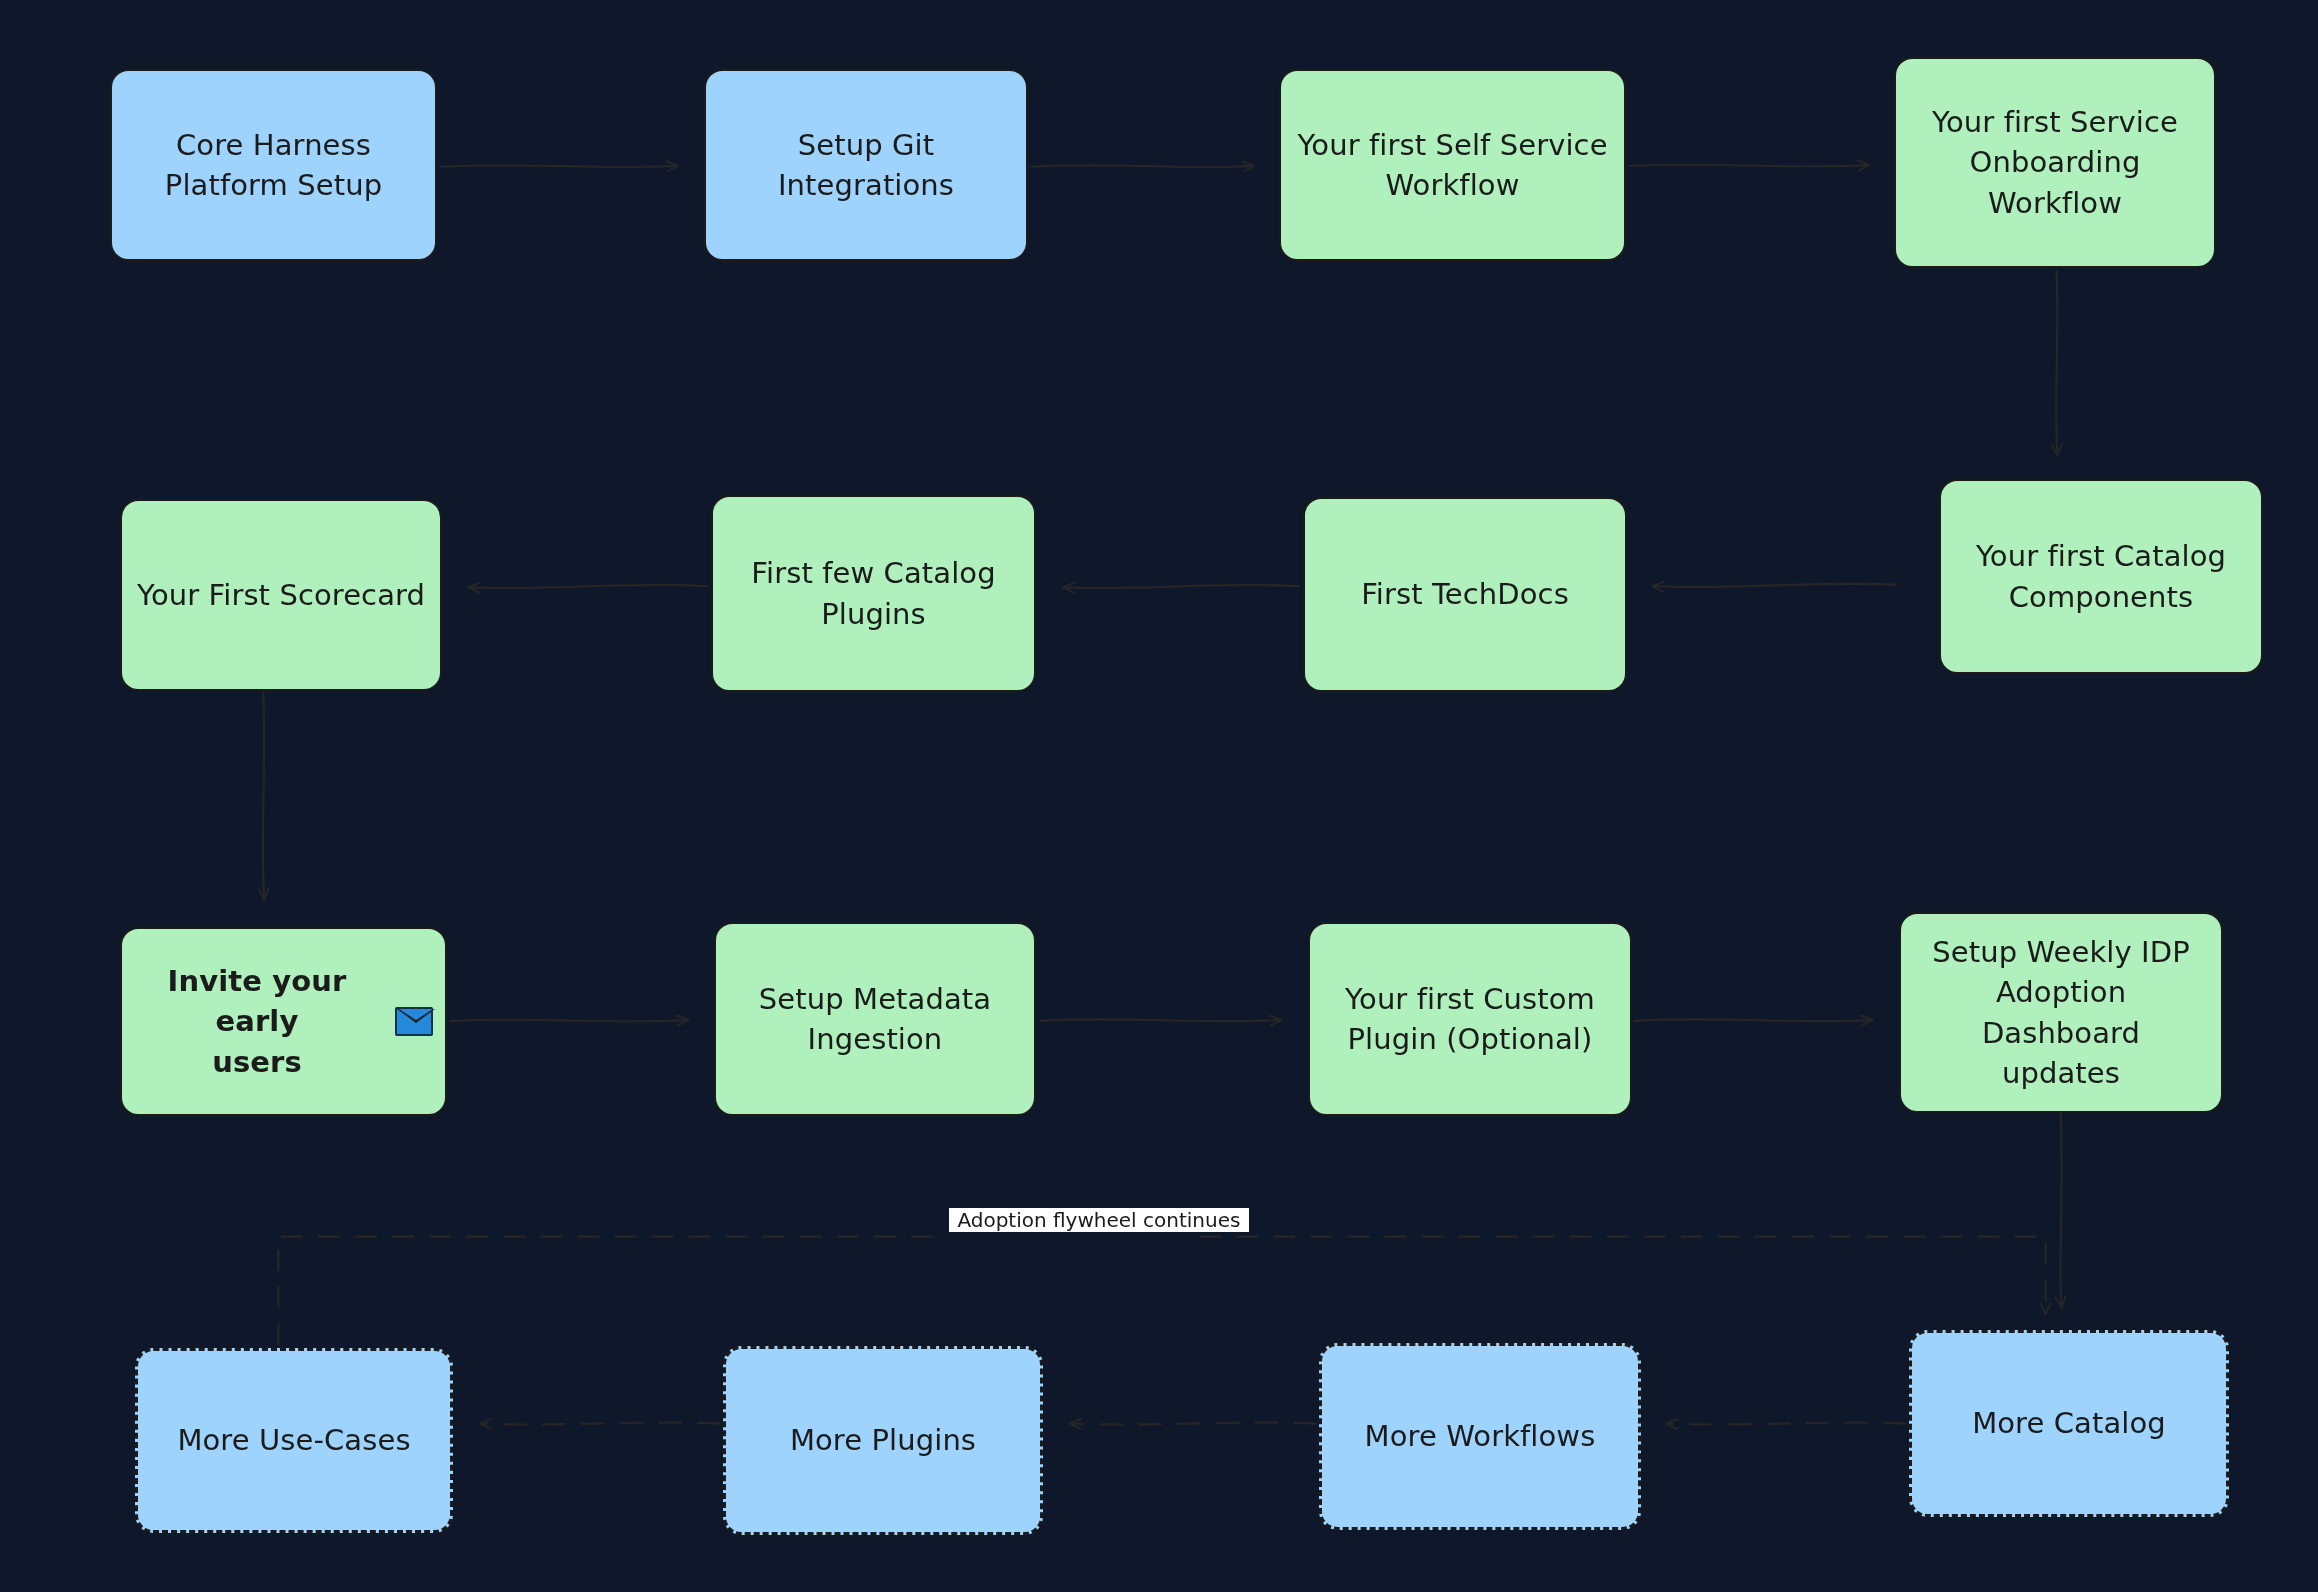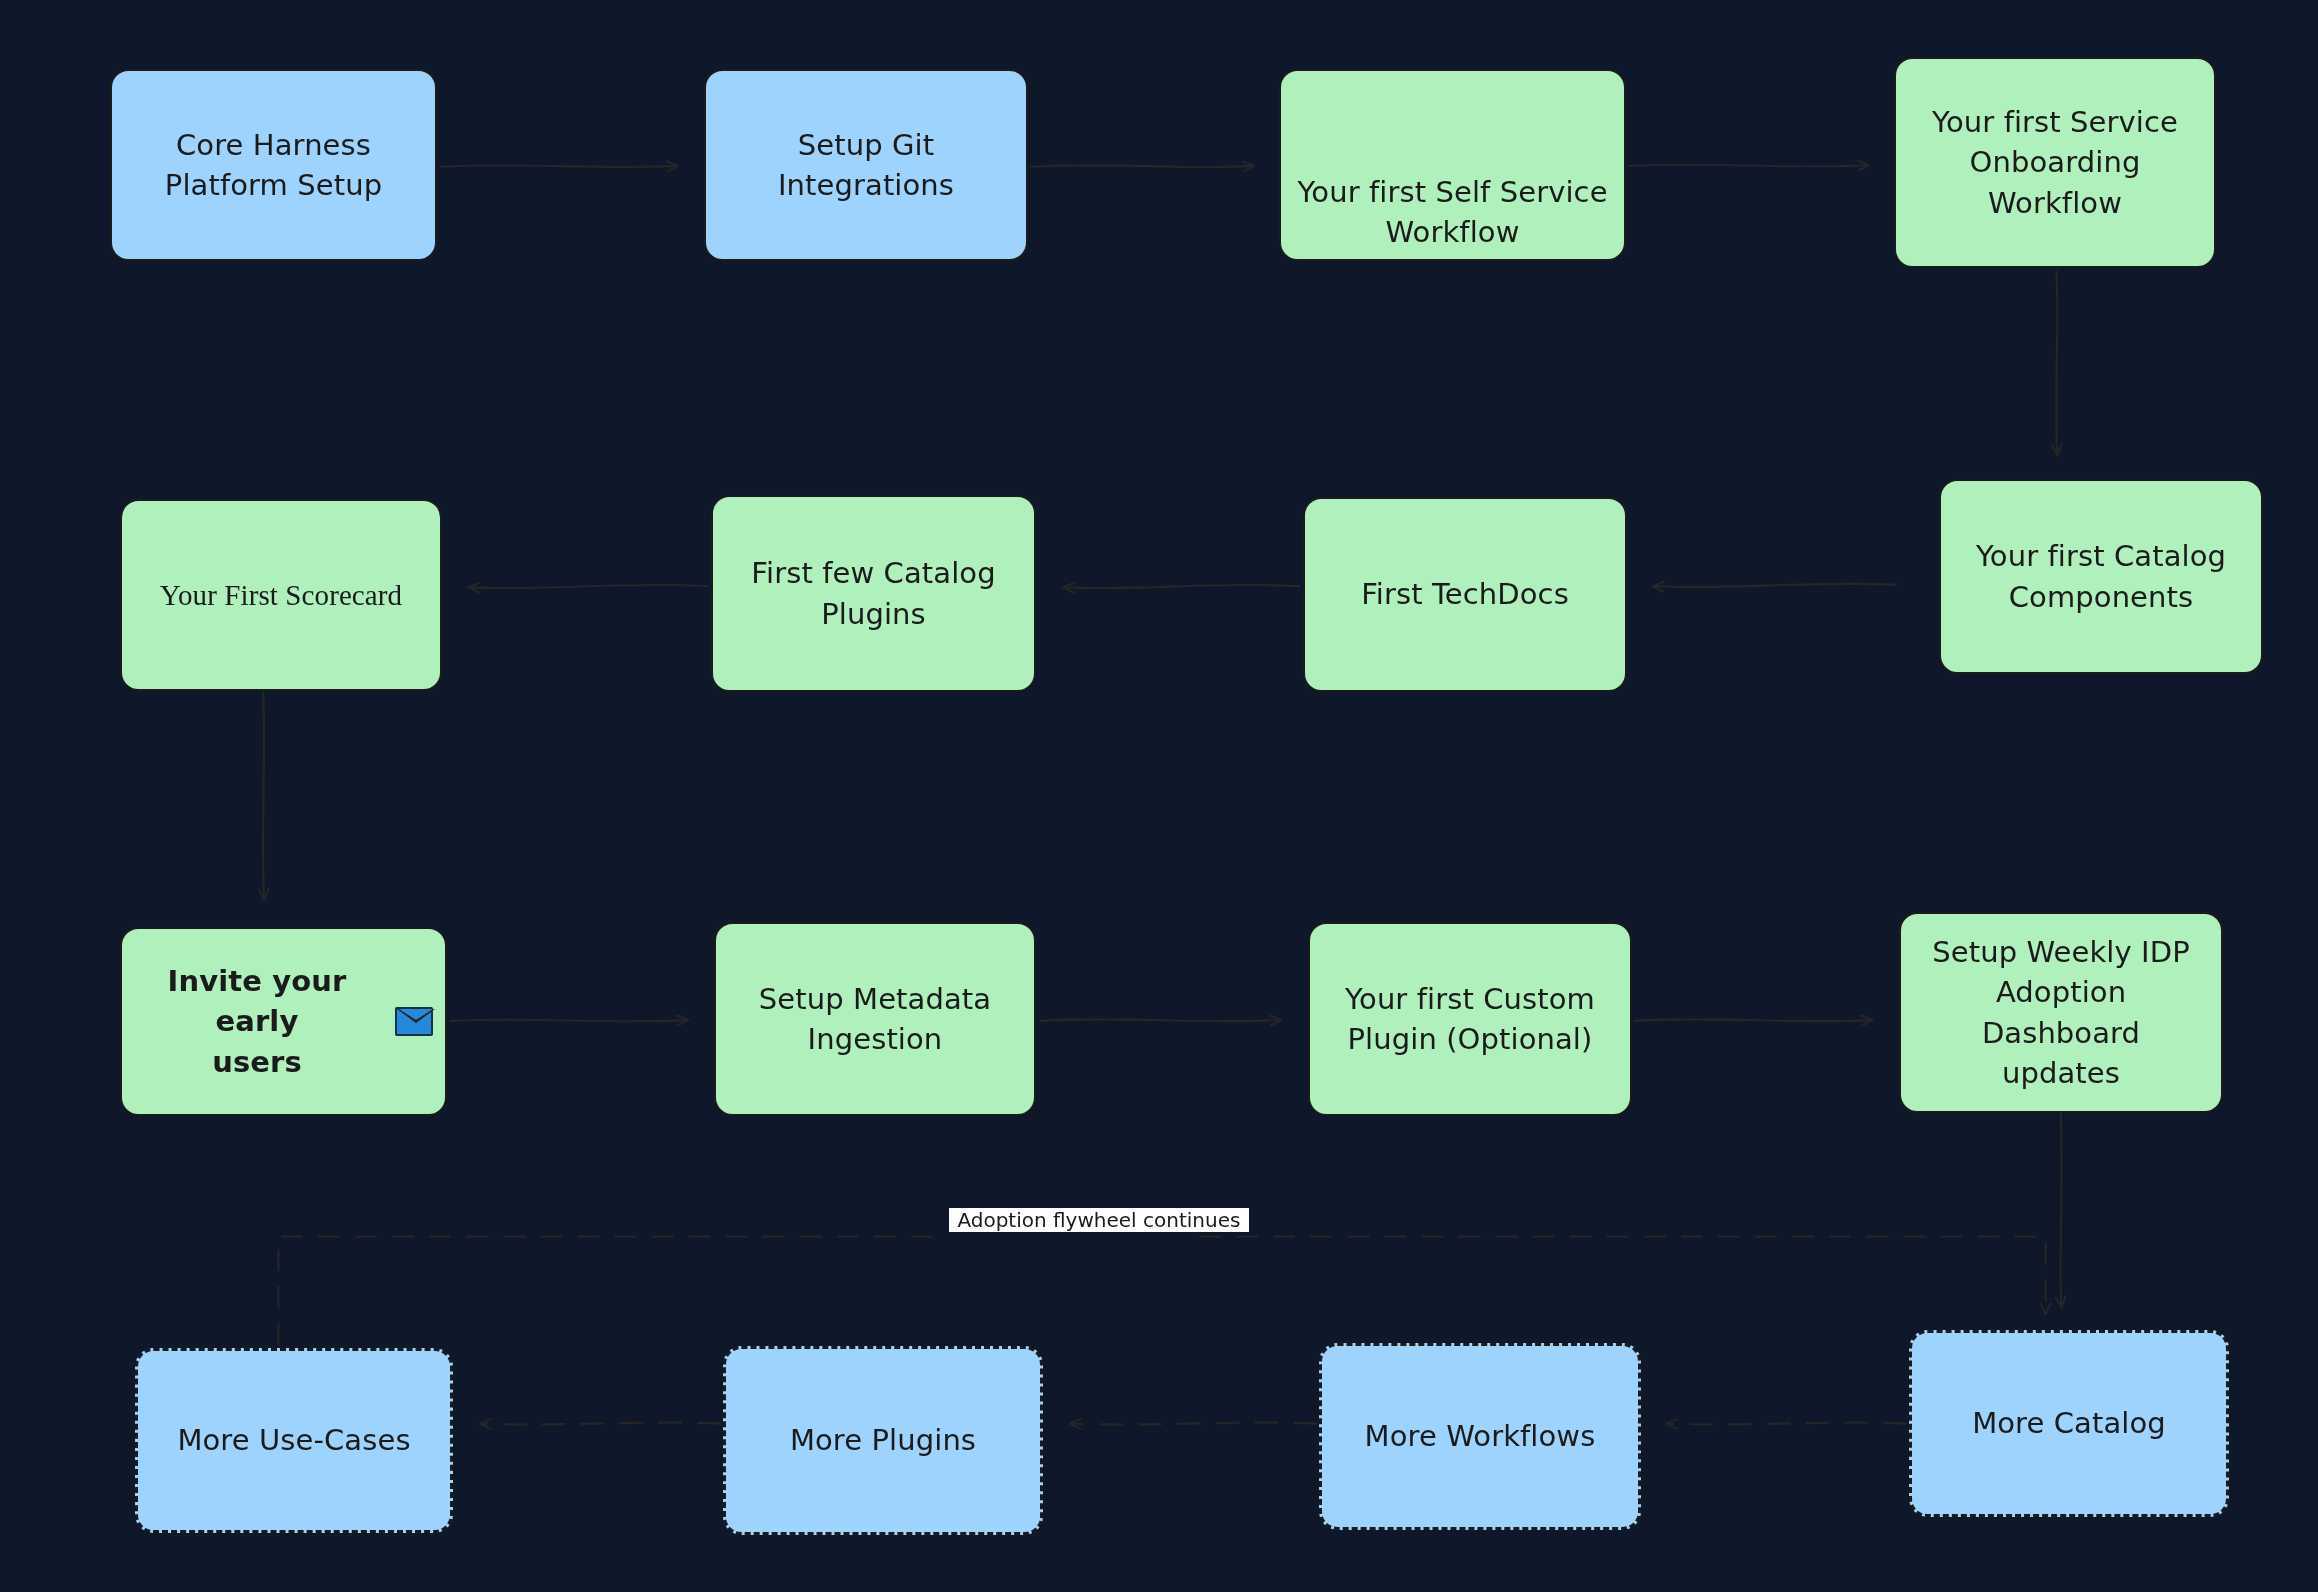--- a/index.html
+++ b/index.html
@@ -167,32 +167,32 @@
   <div class="node blue" style="left:110px; top:69px; width:327px; height:192px;">
     <span class="label">Core Harness
 Platform Setup</span>
   </div>
 
   <div class="node blue" style="left:704px; top:69px; width:324px; height:192px;">
     <span class="label">Setup Git
 Integrations</span>
   </div>
 
-  <div class="node green" style="left:1279px; top:69px; width:347px; height:192px;align-items:flex-end;">
+  <div class="node green" style="left:1279px; top:69px; width:347px; height:192px;">
     <span class="label">Your first Self Service
 Workflow</span>
   </div>
 
   <div class="node green" style="left:1894px; top:57px; width:322px; height:211px;">
     <span class="label">Your first Service
 Onboarding
 Workflow</span>
   </div>
 
-  <div class="node green" style="left:120px; top:499px; width:322px; height:192px;font-family:Liberation Serif, serif;">
+  <div class="node green" style="left:120px; top:499px; width:322px; height:192px;">
     <span class="label">Your First Scorecard</span>
   </div>
 
   <div class="node green" style="left:711px; top:495px; width:325px; height:197px;">
     <span class="label">First few Catalog
 Plugins</span>
   </div>
 
   <div class="node green" style="left:1303px; top:497px; width:324px; height:195px;">
     <span class="label">First TechDocs</span>

